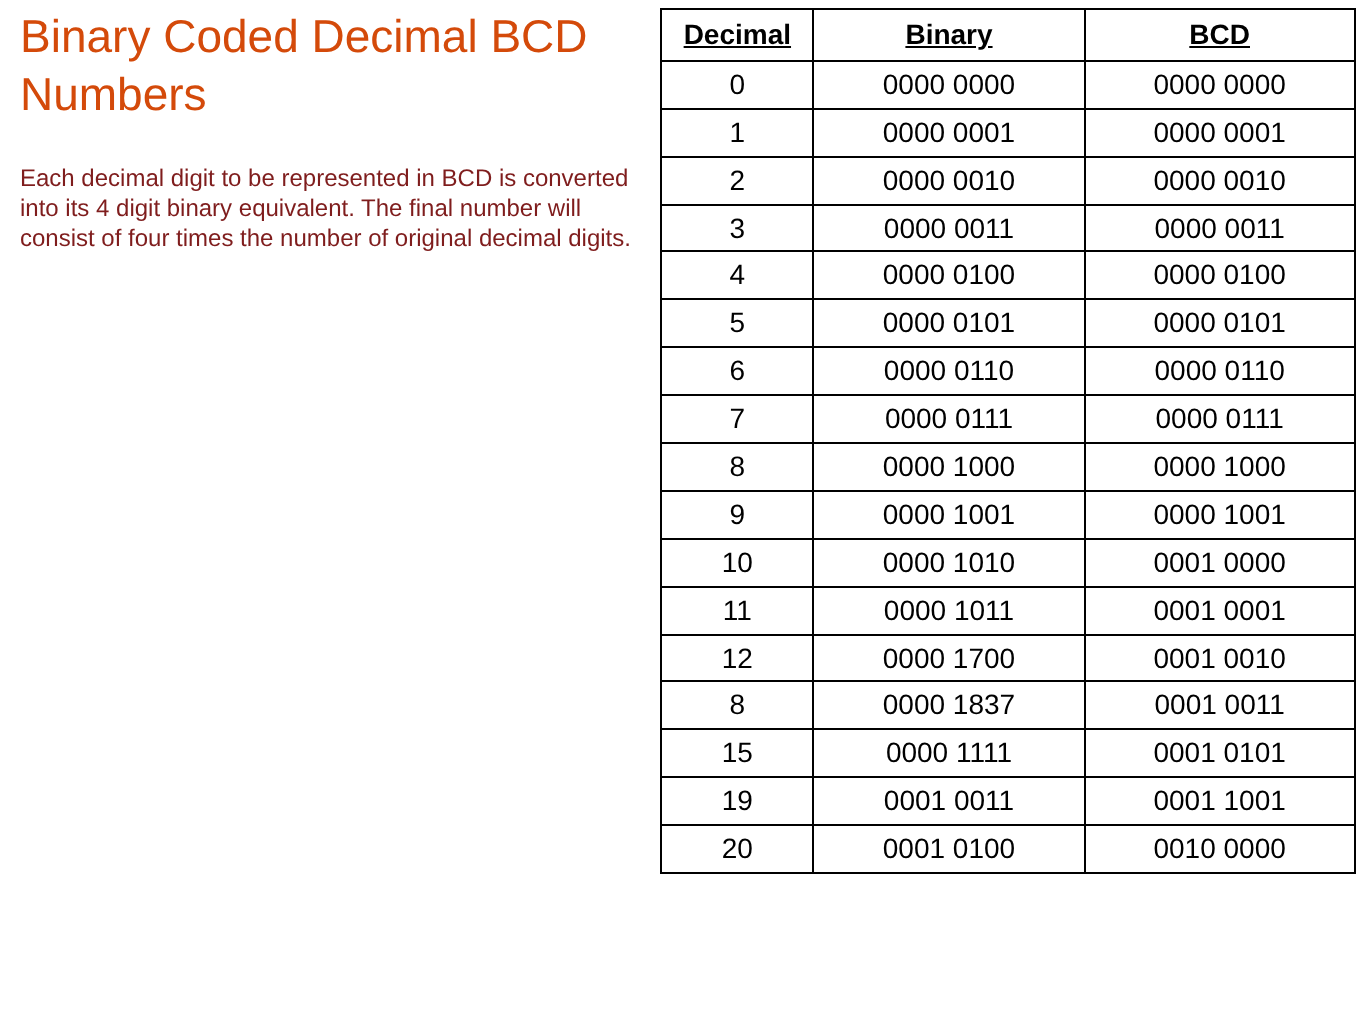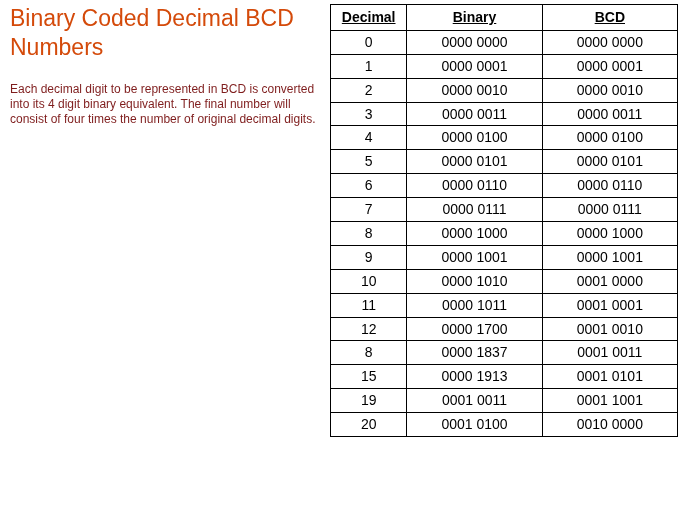--- a/index.html
+++ b/index.html
@@ -150,21 +150,21 @@
             <td>0000 1700</td>
             <td>0001 0010</td>
           </tr>
           <tr>
             <td>8</td>
             <td>0000 1837</td>
             <td>0001 0011</td>
           </tr>
           <tr>
             <td>15</td>
-            <td>0000 1913</td>
+            <td>0000 1111</td>
             <td>0001 0101</td>
           </tr>
           <tr>
             <td>19</td>
             <td>0001 0011</td>
             <td>0001 1001</td>
           </tr>
           <tr>
             <td>20</td>
             <td>0001 0100</td>

